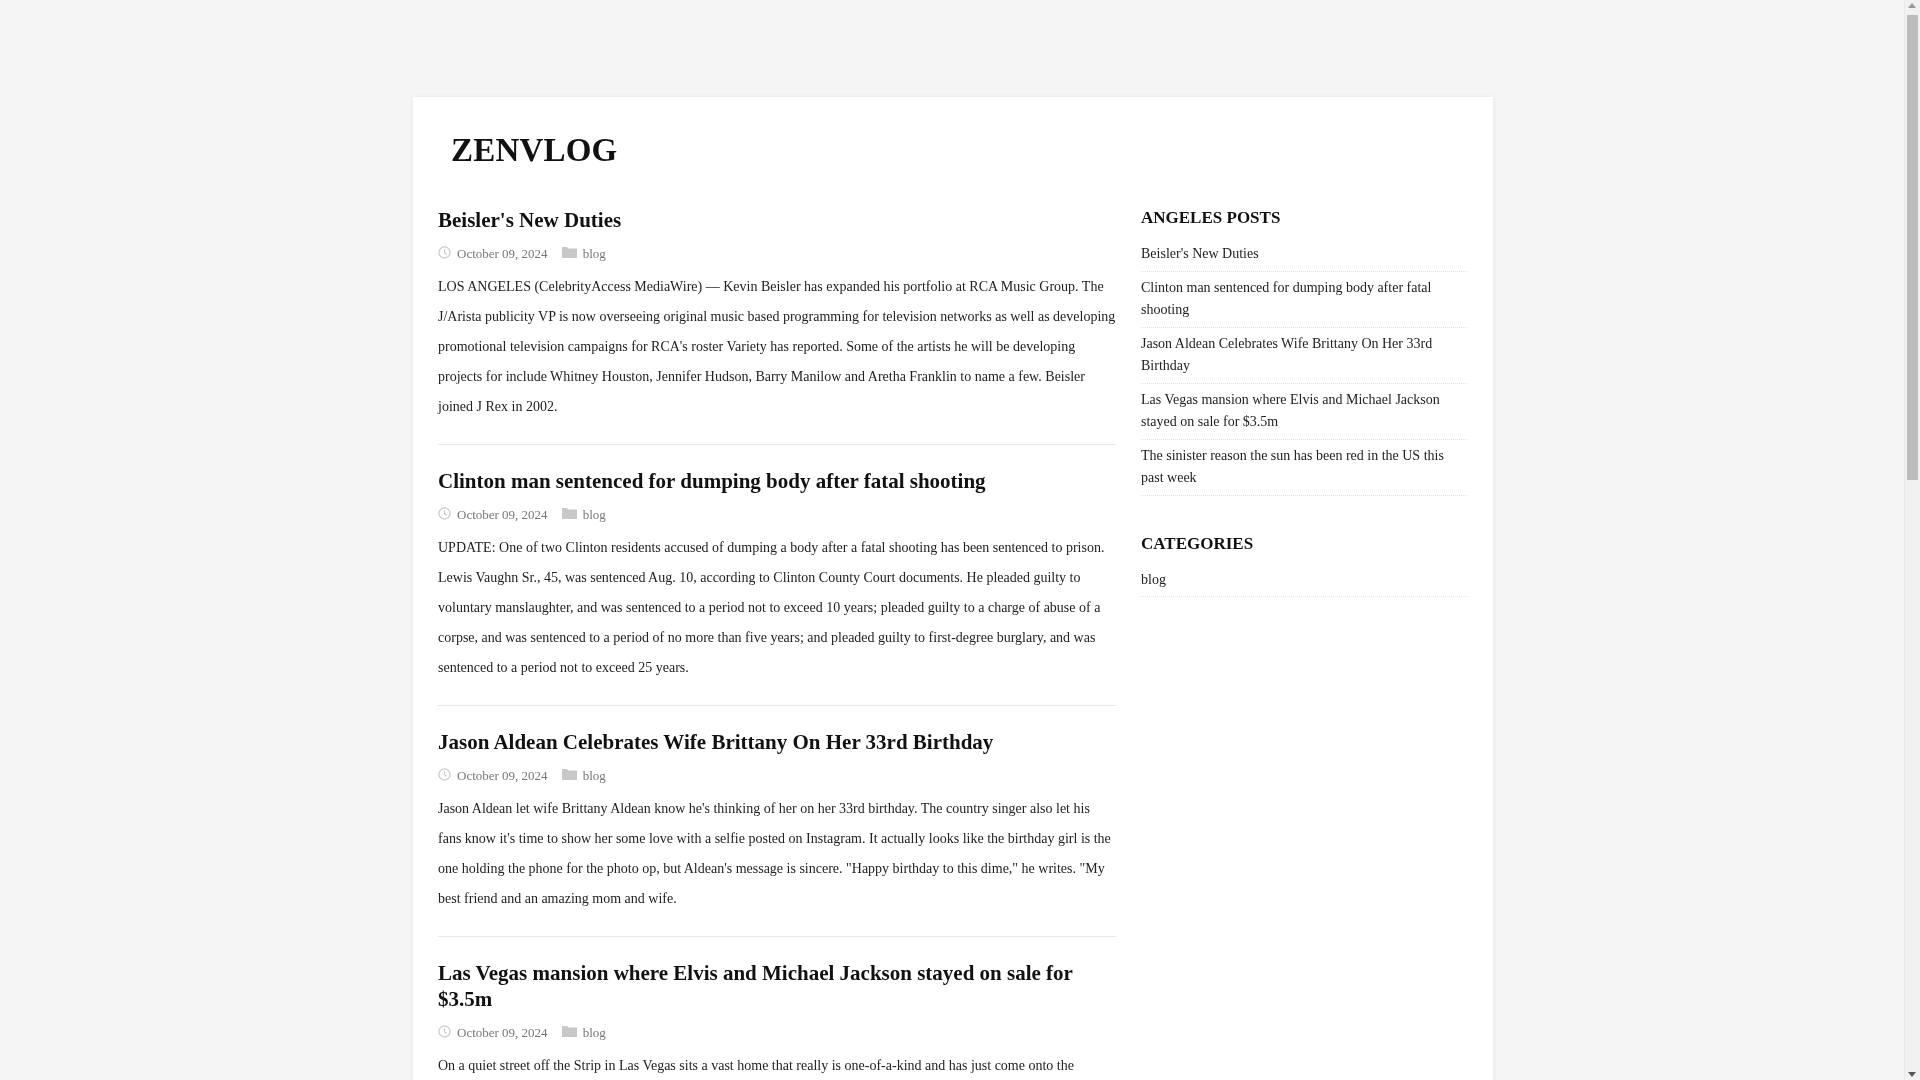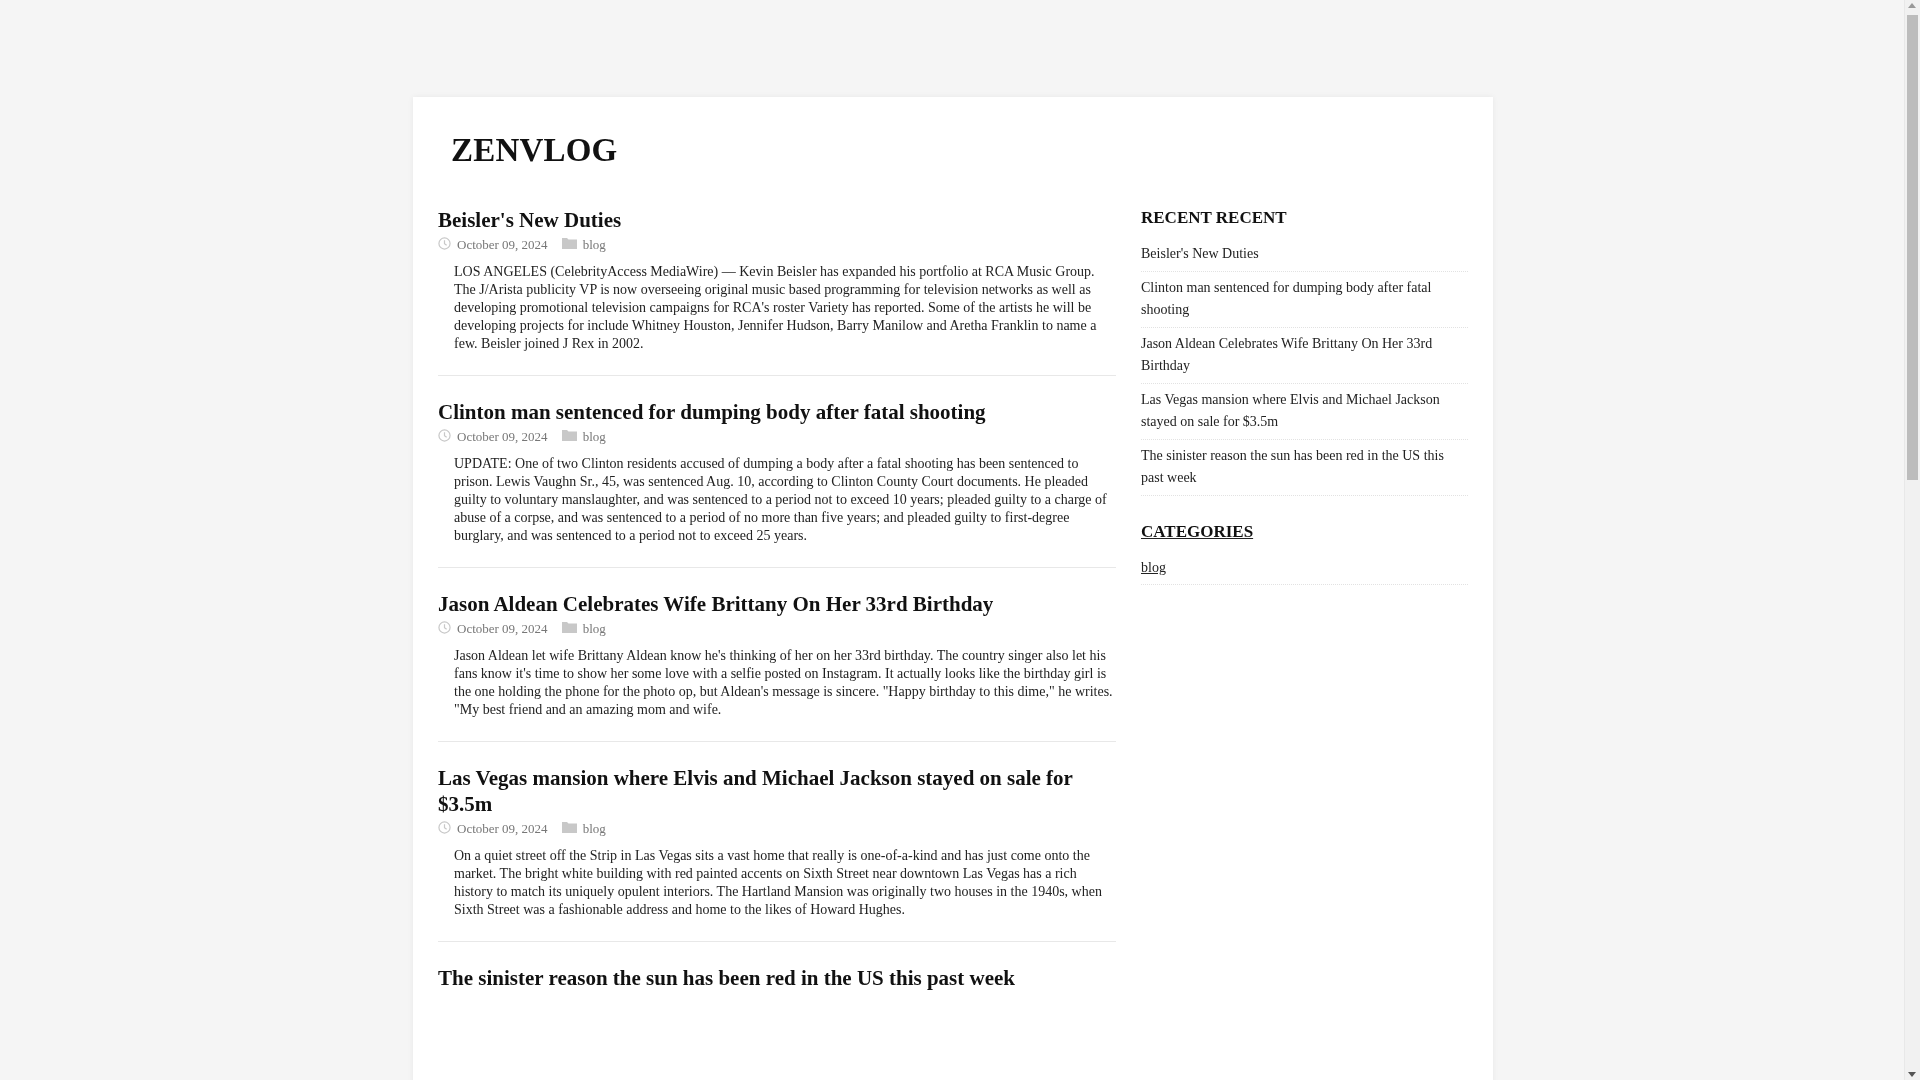--- a/index.html
+++ b/index.html
@@ -13,29 +13,29 @@
     position:absolute; left:413px; top:97px; width:1080px; height:1000px;
     background:#fff; box-shadow:0 0 6px rgba(0,0,0,0.06);
   }
   .site-title {
     position:absolute; left:25px; top:22px; margin:13px;
     font-size:33px; font-weight:bold; color:#111; letter-spacing:0.2px;
   }
   .main { position:absolute; left:25px; top:110px; width:678px; }
   .post { border-bottom:1px solid #e8e8e8; padding-bottom:22px; margin-bottom:23px; }
   .post-title { margin:0; font-size:21px; font-weight:bold; color:#111; line-height:26px; }
-  .meta { display:flex; align-items:center; margin-top:3px; height:18px; font-size:13px; color:#777; }
+  .meta { display:flex; align-items:center; margin-top:12px; height:18px; font-size:13px; color:#777; }
   .meta .icon { display:inline-block; margin-right:6px; }
   .meta .date { margin-right:14px; }
-  .excerpt { margin:9px 0 0 16px; font-size:14px; line-height:18px; color:#222; }
+  .excerpt { margin:9px 0 0 0; font-size:14px; line-height:30px; color:#222; }
   .sidebar { position:absolute; left:728px; top:110px; width:327px; }
   .widget-title { margin:0; font-size:17px; font-weight:bold; color:#111; line-height:22px; }
   .widget ul { list-style:none; margin:14px 0 0 0; padding:0; }
   .widget li { font-size:14px; line-height:22.5px; color:#222; padding:0 0 5px 0; margin-bottom:5px; border-bottom:1px dotted #e2e2e2; cursor:pointer; }
-  .widget + .widget { margin-top:25px;text-decoration:underline; }
+  .widget + .widget { margin-top:37px; }
   .scrollbar { position:absolute; right:0; top:0; width:15px; height:1080px; background:#f1f1f1; border-left:1px solid #e8e8e8; }
   .scroll-thumb { position:absolute; left:2px; top:15px; width:11px; height:465px; background:#bcbcbc; }
   .arrow-up { position:absolute; left:3px; top:3px; width:0; height:0; border-left:4px solid transparent; border-right:4px solid transparent; border-bottom:5px solid #999; }
   .arrow-down { position:absolute; left:3px; bottom:3px; width:0; height:0; border-left:4px solid transparent; border-right:4px solid transparent; border-top:5px solid #555; }
 </style>
 </head>
 <body>
 
 <div class="page">
   <h1 class="site-title">ZENVLOG</h1>
@@ -108,21 +108,21 @@
 
     <article class="post" style="border-bottom:none">
       <h2 class="post-title">The sinister reason the sun has been red in the US this past week</h2>
 
     </article>
 
   </main>
 
   <aside class="sidebar">
     <section class="widget">
-      <h3 class="widget-title">RECENT RECENT</h3>
+      <h3 class="widget-title">ANGELES POSTS</h3>
       <ul>
         <li>Beisler's New Duties</li>
         <li>Clinton man sentenced for dumping body after fatal shooting</li>
         <li>Jason Aldean Celebrates Wife Brittany On Her 33rd Birthday</li>
         <li>Las Vegas mansion where Elvis and Michael Jackson stayed on sale for $3.5m</li>
         <li>The sinister reason the sun has been red in the US this past week</li>
       </ul>
     </section>
     <section class="widget">
       <h3 class="widget-title">CATEGORIES</h3>

